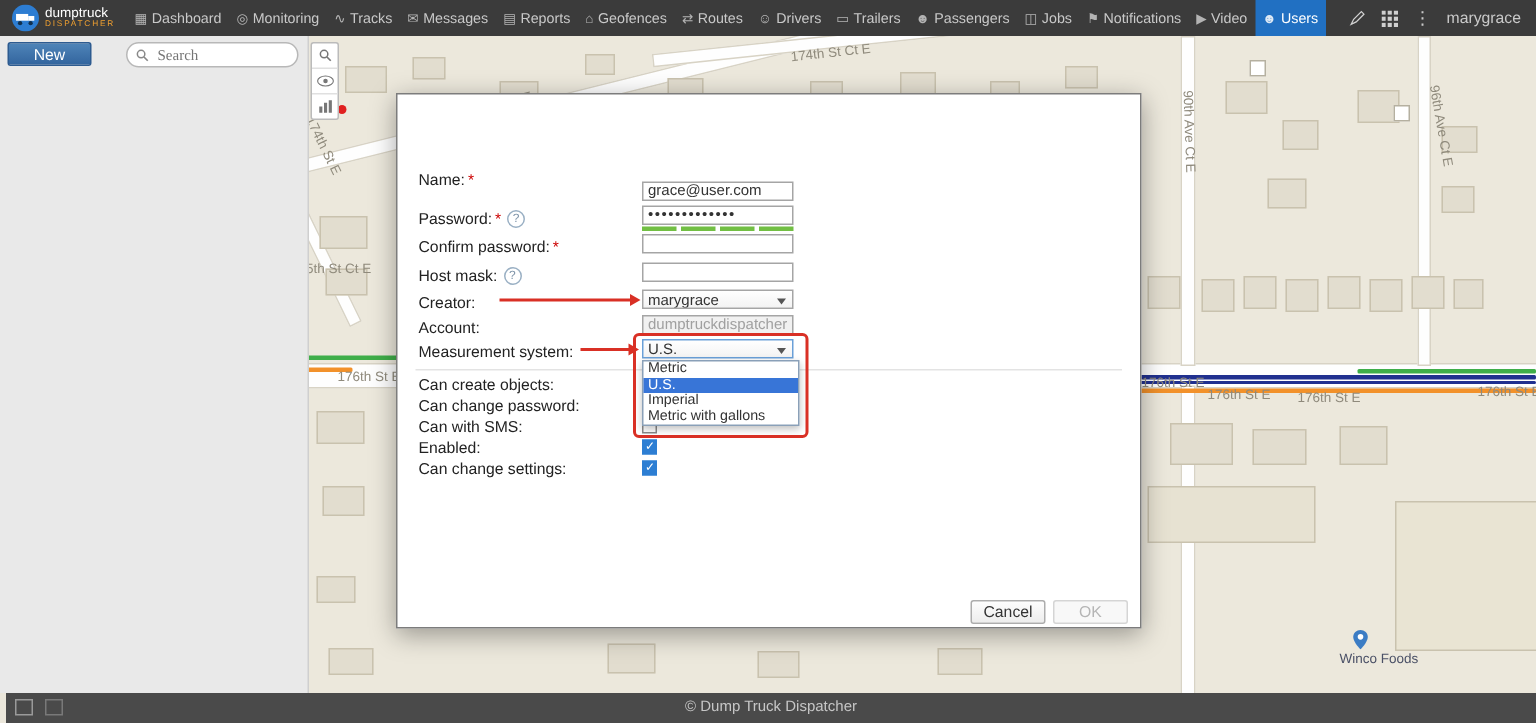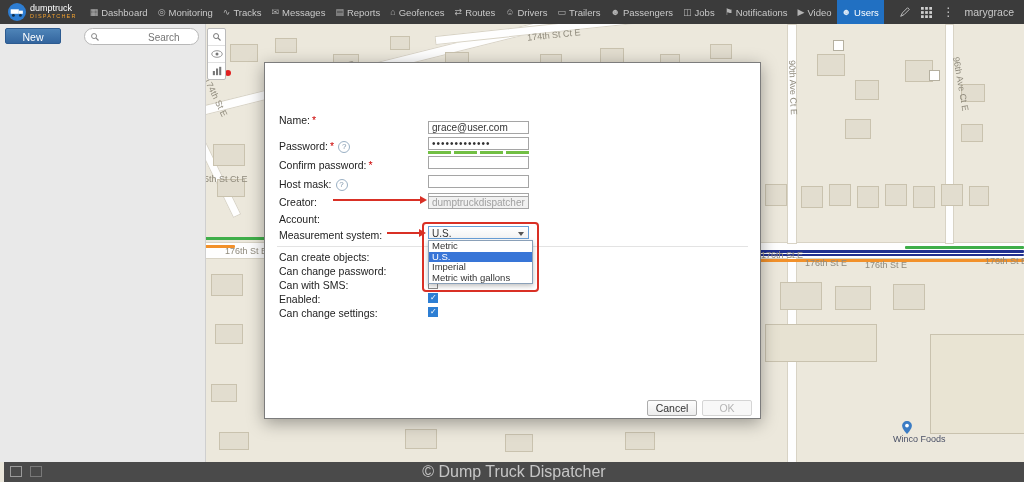--- a/index.html
+++ b/index.html
@@ -24,21 +24,21 @@
   
   .leftpanel{position:absolute;top:24px;left:0;width:205px;bottom:20px;background:#e9e9e9;
              border-right:1px solid #cfcfcf;z-index:10;}
   .new-btn{position:absolute;left:5px;top:4px;width:56px;height:16px;
            background:linear-gradient(#4e84b8,#33659e);color:#fff;font-size:10.5px;
            text-align:center;line-height:16px;border-radius:2px;border:1px solid #2d5b90;
            box-sizing:border-box;cursor:pointer;}
   .searchbox{position:absolute;left:84px;top:4px;width:113px;height:15px;background:#fff;
              border:1px solid #b8b8b8;border-radius:9px;}
   .searchbox input{position:absolute;left:18px;top:1px;width:88px;height:12px;border:none;
-                   outline:none;font-size:10px;background:transparent;color:#444;font-family:Liberation Sans, sans-serif;margin-left:43px;}
+                   outline:none;font-size:10px;background:transparent;color:#444;font-family:Liberation Serif, serif;}
   .searchbox svg{position:absolute;left:5px;top:2.5px;}
 
   
   .map{position:absolute;left:205px;top:24px;right:0;bottom:20px;overflow:hidden;background:#ece8dc;}
   .b{position:absolute;background:#e2ddcf;border:1px solid #c9c2ae;display:block;}
   .rd{position:absolute;background:#fefefe;border:1px solid #d8d3c5;display:block;}
   .tl{position:absolute;border-radius:1px;display:block;}
   .mlabel{position:absolute;font-size:9px;color:#8f8a7c;white-space:nowrap;}
   .wmark{position:absolute;width:9px;height:9px;background:#fff;border:1px solid #b5b0a0;display:block;}
   .map-dot{position:absolute;width:6px;height:6px;border-radius:50%;background:#e02020;display:block;}
@@ -92,21 +92,21 @@
   .redarrow{position:absolute;height:2px;background:#d93025;z-index:6;pointer-events:none;}
   .redarrow::after{content:"";position:absolute;right:-6px;top:-3.5px;border-left:7px solid #d93025;
                    border-top:4.5px solid transparent;border-bottom:4.5px solid transparent;}
   .btn{position:absolute;top:337px;width:50px;height:16px;font-size:10.5px;text-align:center;
        line-height:15px;border:1px solid #adadad;background:linear-gradient(#fdfdfd,#ededed);
        color:#333;border-radius:2px;cursor:pointer;box-sizing:border-box;}
   .btn.disabled{color:#b5b5b5;border-color:#d5d5d5;background:#f8f8f8;cursor:default;}
 
   
   .statusbar{position:absolute;left:4px;right:0;bottom:0;height:20px;background:#4a4a4a;z-index:30;
-             color:#c6c6c6;font-size:16px;}
+             color:#c6c6c6;font-size:10px;}
   .sb-center{position:absolute;left:0;right:0;text-align:center;line-height:20px;}
   .sb-left{position:absolute;left:6px;top:4px;display:flex;gap:8px;}
   .sb-right{position:absolute;right:8px;top:0;height:20px;display:flex;align-items:center;gap:8px;z-index:2;}
   .sb-icon{width:12px;height:11px;border:1px solid #9a9a9a;box-sizing:border-box;display:block;}
   .battery{width:13px;height:7px;background:#ddd;border-radius:1px;position:relative;display:block;}
   .battery::after{content:"";position:absolute;right:-2px;top:2px;width:2px;height:3px;background:#ddd;}
 </style>
 </head>
 <body>
 
@@ -350,21 +350,21 @@
 
   <div class="flabel" style="top:132px">
     <span>Creator:</span>
   </div>
   <div class="sel" style="top:130px">marygrace</div>
   <i class="redarrow" style="top:136px;left:68px;width:88px"></i>
 
   <div class="flabel" style="top:149px">
     <span>Account:</span>
   </div>
-  <input class="tinput" style="top: 133px;" type="text" disabled="" value="dumptruckdispatcher">
+  <input class="tinput" style="top: 147px;" type="text" disabled="" value="dumptruckdispatcher">
 
   <div class="flabel" style="top:165px">
     <span>Measurement system:</span>
   </div>
   <div class="sel focused" style="top:163px">U.S.</div>
   <i class="redarrow" style="top:169px;left:122px;width:33px"></i>
 
   <div class="hline"></div>
 
   <div class="flabel" style="top:187px">Can create objects:</div>

